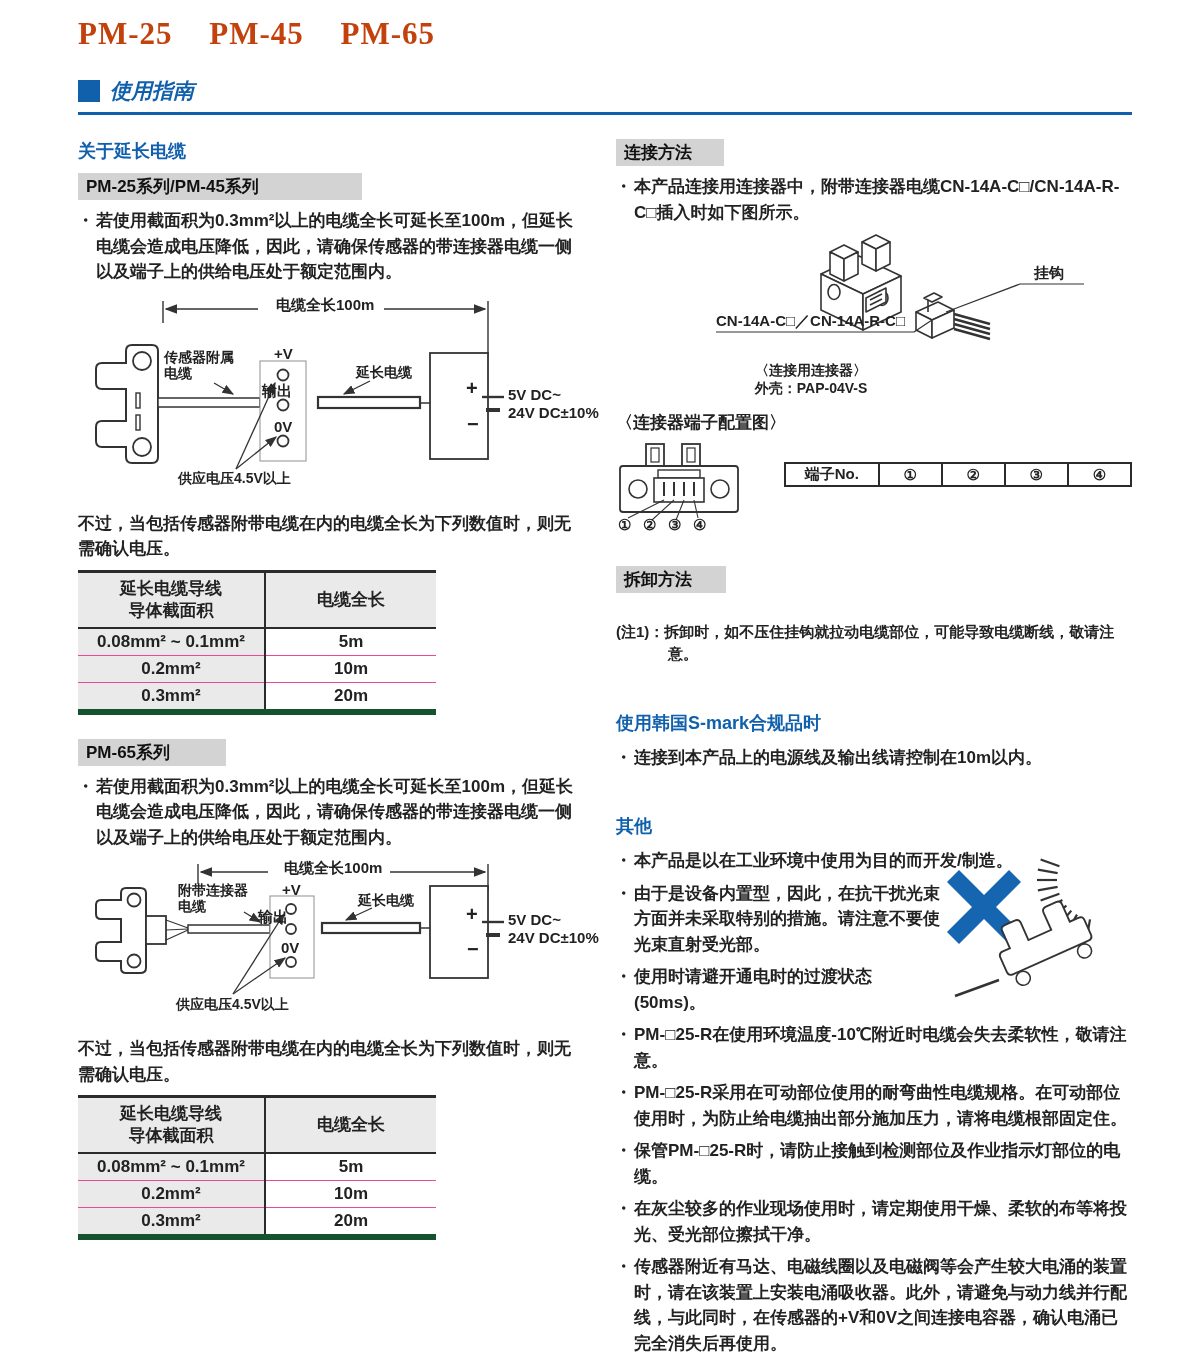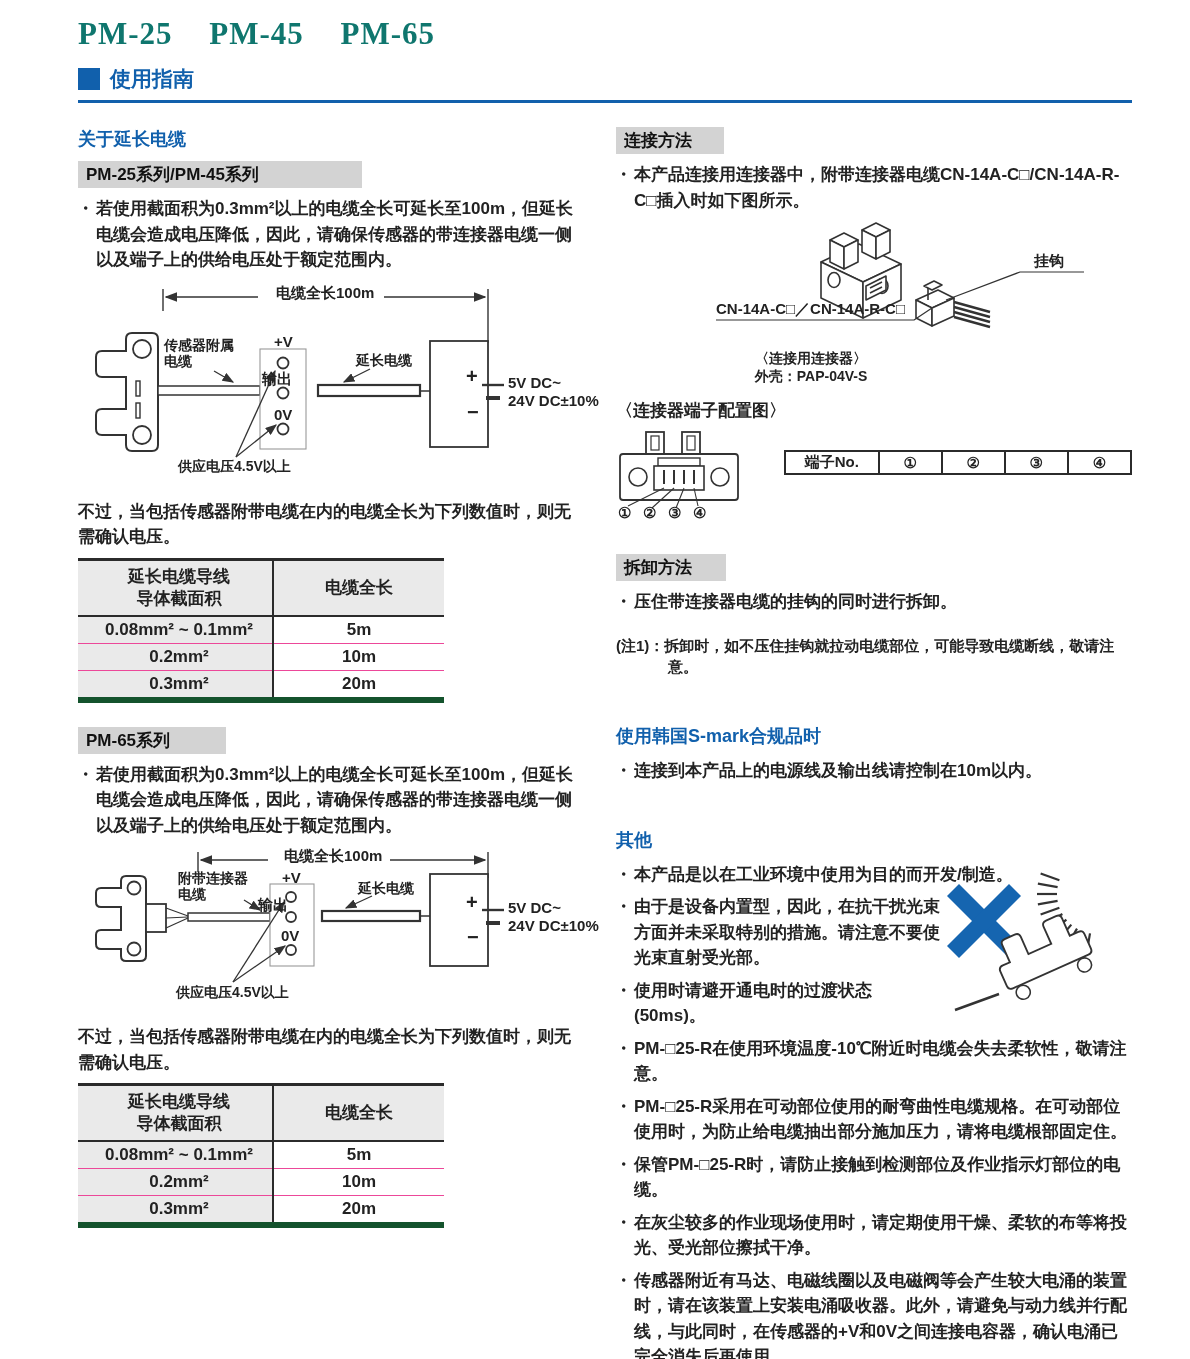--- a/index.html
+++ b/index.html
@@ -1,38 +1,38 @@
 <!DOCTYPE html>
 <html><head>
 <meta charset="utf-8">
 <style>
   html,body{margin:0;padding:0;background:#fff;}
   body{width:1190px;font-family:"Liberation Sans",sans-serif;color:#222;}
   .page{position:relative;width:1190px;height:1359px;overflow:hidden;background:#fff;}
   .content{padding:12px 58px 0 78px;}
-  .doc-title{font-family:"Liberation Serif",serif;color:#0f766e;font-size:31px;font-weight:bold;margin:4px 0 13px 0;word-spacing:28px;letter-spacing:1px;}
-  .section-bar{display:flex;align-items:center;gap:10px;border-bottom:3px solid #1160ac;padding-bottom:7px;}
+  .doc-title{font-family:"Liberation Serif",serif;color:#c2410c;font-size:31px;font-weight:bold;margin:4px 0 25px 0;word-spacing:28px;letter-spacing:1px;}
+  .section-bar{display:flex;align-items:center;gap:10px;border-bottom:3px solid #1160ac;padding-bottom:7px;font-style:italic;}
   .blue-square{width:22px;height:22px;background:#1160ac;flex:0 0 auto;}
   .section-title{font-size:21px;font-weight:bold;color:#1160ac;}
   .columns{display:flex;gap:36px;margin-top:24px;}
   .col-left{width:502px;flex:0 0 auto;}
   .col-right{width:516px;flex:0 0 auto;}
   .h-blue{color:#1160ac;font-size:18px;font-weight:bold;margin:0 0 10px 0;}
   .gray-bar{background:#d3d3d3;color:#111;font-size:17px;font-weight:bold;padding:2px 10px 2px 8px;display:inline-block;margin:0 0 8px 0;}
   .bullet{font-size:17px;font-weight:bold;line-height:1.5;padding-left:18px;position:relative;margin:0 0 7px 0;}
   .bullet::before{content:"・";position:absolute;left:-1px;top:0;}
   .para{font-size:17px;font-weight:bold;line-height:1.5;margin:6px 0 8px 0;}
   .note{font-size:15px;font-weight:bold;line-height:1.45;padding-left:52px;text-indent:-52px;margin:20px 0 0 0;}
   
   .cable-table{border-collapse:collapse;margin:4px 0 24px 0;}
   .cable-table th,.cable-table td{font-size:17px;font-weight:bold;text-align:center;color:#222;}
   .cable-table thead th{border-top:3px solid #2b2b2b;border-bottom:2px solid #2b2b2b;padding:5px 0;line-height:1.3;white-space:pre-line;}
   .cable-table tbody td{border-bottom:1px solid #ec4899;padding:3px 0;}
   .cable-table tbody tr:last-child td{border-bottom:6px solid #14532d;}
-  .cable-table .col-a{width:186px;border-right:2px solid #2b2b2b;background:#eaeaea;padding-left:8px;}
+  .cable-table .col-a{width:186px;border-right:2px solid #2b2b2b;background:#eaeaea;}
   .cable-table .col-b{width:170px;}
   .cable-table thead .col-b{background:#eaeaea;}
   
   .diag{position:relative;margin:8px 0 2px 0;}
   .diag svg{position:absolute;left:0;top:0;}
   .dlabel{position:absolute;font-size:14px;font-weight:bold;line-height:1.15;white-space:nowrap;color:#222;}
   .dlabel.big{font-size:15px;}
   .dlabel.sign{font-size:20px;}
   
   .conn-fig{position:relative;height:128px;margin:6px 0 2px 0;}
@@ -327,21 +327,20 @@
               <td>①</td>
               <td>②</td>
               <td>③</td>
               <td>④</td>
             </tr>
           </tbody>
         </table>
       </div>
 
       <div class="gray-bar" style="min-width:92px;margin-top:26px">拆卸方法</div>
-      <div class="bullet">压住带连接器电缆的挂钩的同时进行拆卸。</div>
       <div class="note">(注1)：拆卸时，如不压住挂钩就拉动电缆部位，可能导致电缆断线，敬请注意。</div>
 
       <div class="h-blue" style="margin-top:46px">使用韩国S-mark合规品时</div>
       <div class="bullet">连接到本产品上的电源线及输出线请控制在10m以内。</div>
 
       <div class="other-wrap">
         <div class="h-blue" style="margin-top:44px">其他</div>
         <div class="bullet">本产品是以在工业环境中使用为目的而开发/制造。</div>
         <div class="bullet narrow">由于是设备内置型，因此，在抗干扰光束方面并未采取特别的措施。请注意不要使光束直射受光部。</div>
         <div class="bullet narrow">使用时请避开通电时的过渡状态(50ms)。</div>

